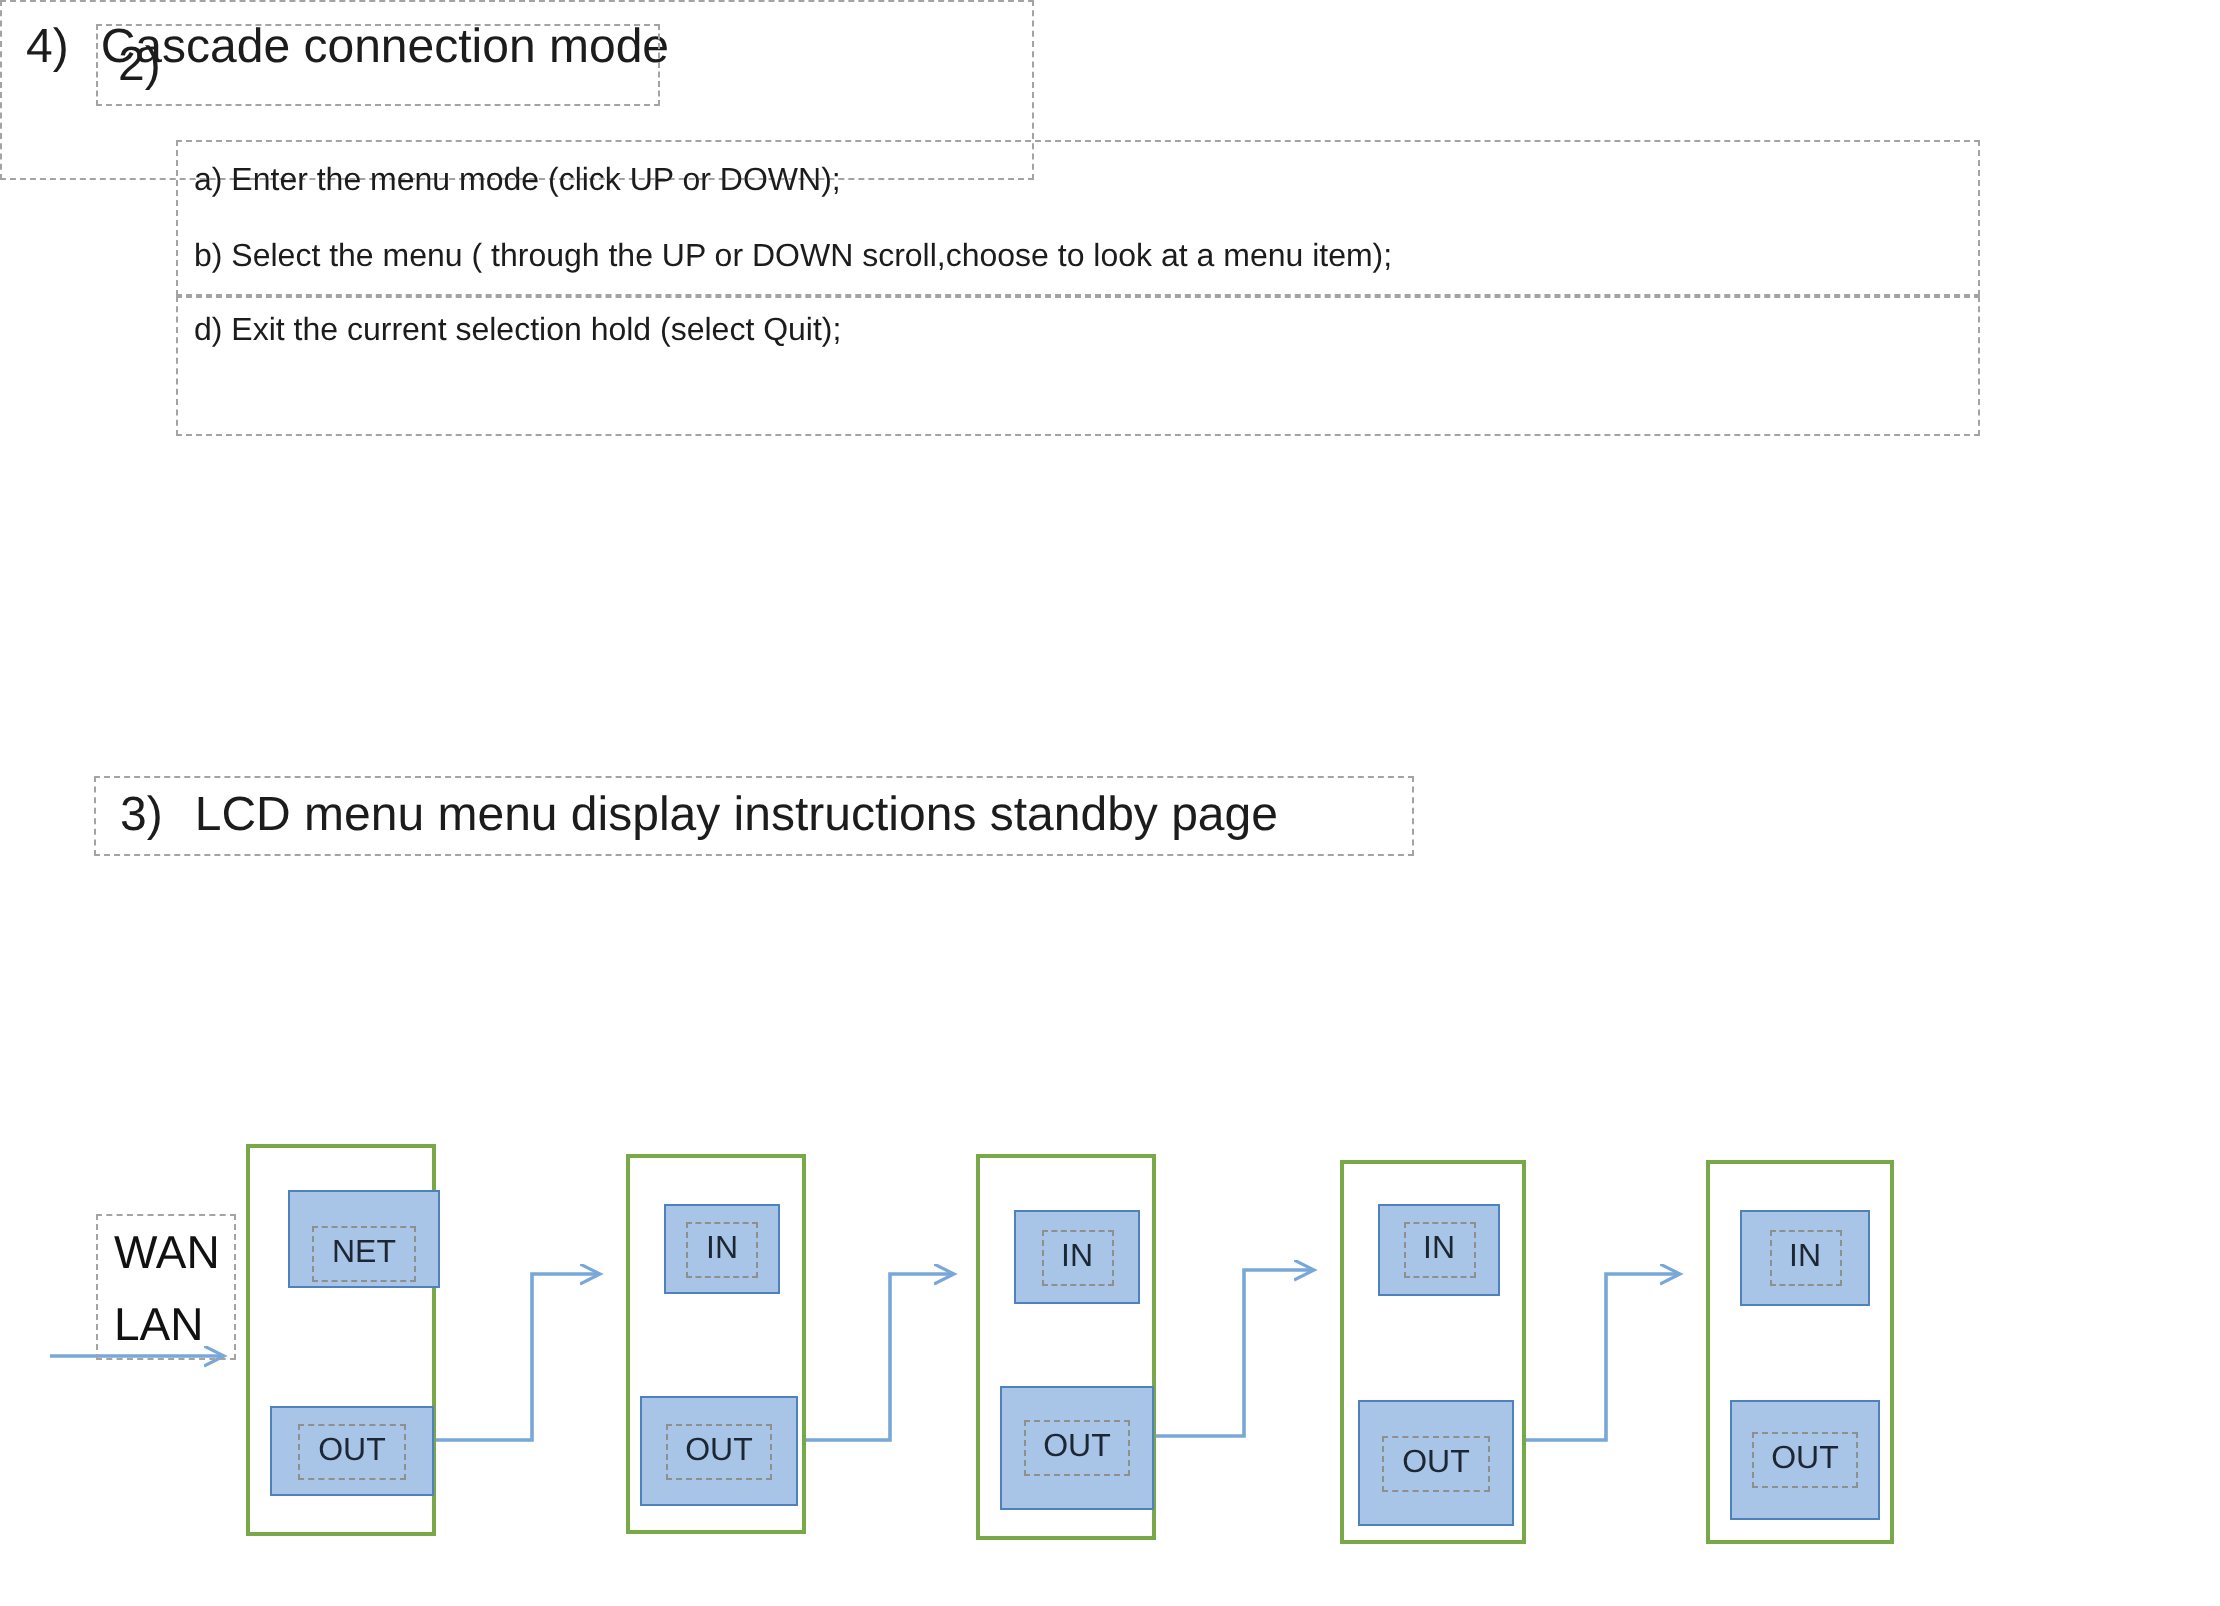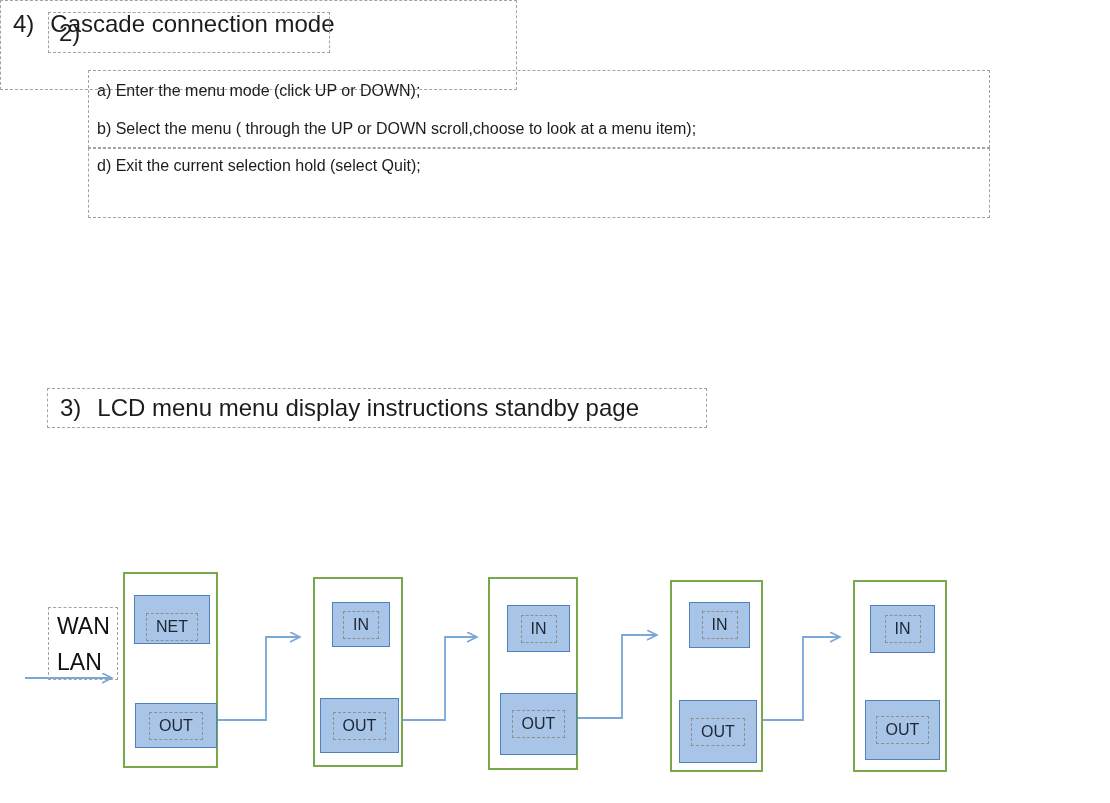--- a/index.html
+++ b/index.html
@@ -49,21 +49,21 @@
   }
   .port .dash-rect {
     border: 1px dashed #8f8f8f; padding: 4px 9px; white-space: nowrap;
   }
   .port .overflow-down { position: relative; top: 7px; }
   .d1 { left: 123px; top: 12px; width: 95px; height: 196px; }
   .d2 { left: 313px; top: 17px; width: 90px; height: 190px; }
   .d3 { left: 488px; top: 17px; width: 90px; height: 193px; }
   .d4 { left: 670px; top: 20px; width: 93px; height: 192px; }
   .d5 { left: 853px; top: 20px; width: 94px; height: 192px; }
-  .d1 .p-top { left: 9px;  top: 21px; width: 76px; height: 49px; }
+  .d1 .p-top { left: 19px;  top: 21px; width: 76px; height: 49px; }
   .d1 .p-bot { left: 10px; top: 129px; width: 82px; height: 45px; }
   .d2 .p-top { left: 17px; top: 23px; width: 58px; height: 45px; }
   .d2 .p-bot { left: 5px;  top: 119px; width: 79px; height: 55px; }
   .d3 .p-top { left: 17px; top: 26px; width: 63px; height: 47px; }
   .d3 .p-bot { left: 10px; top: 114px; width: 77px; height: 62px; }
   .d4 .p-top { left: 17px; top: 20px; width: 61px; height: 46px; }
   .d4 .p-bot { left: 7px;  top: 118px; width: 78px; height: 63px; }
   .d5 .p-top { left: 15px; top: 23px; width: 65px; height: 48px; }
   .d5 .p-bot { left: 10px; top: 118px; width: 75px; height: 60px; }
 </style>

